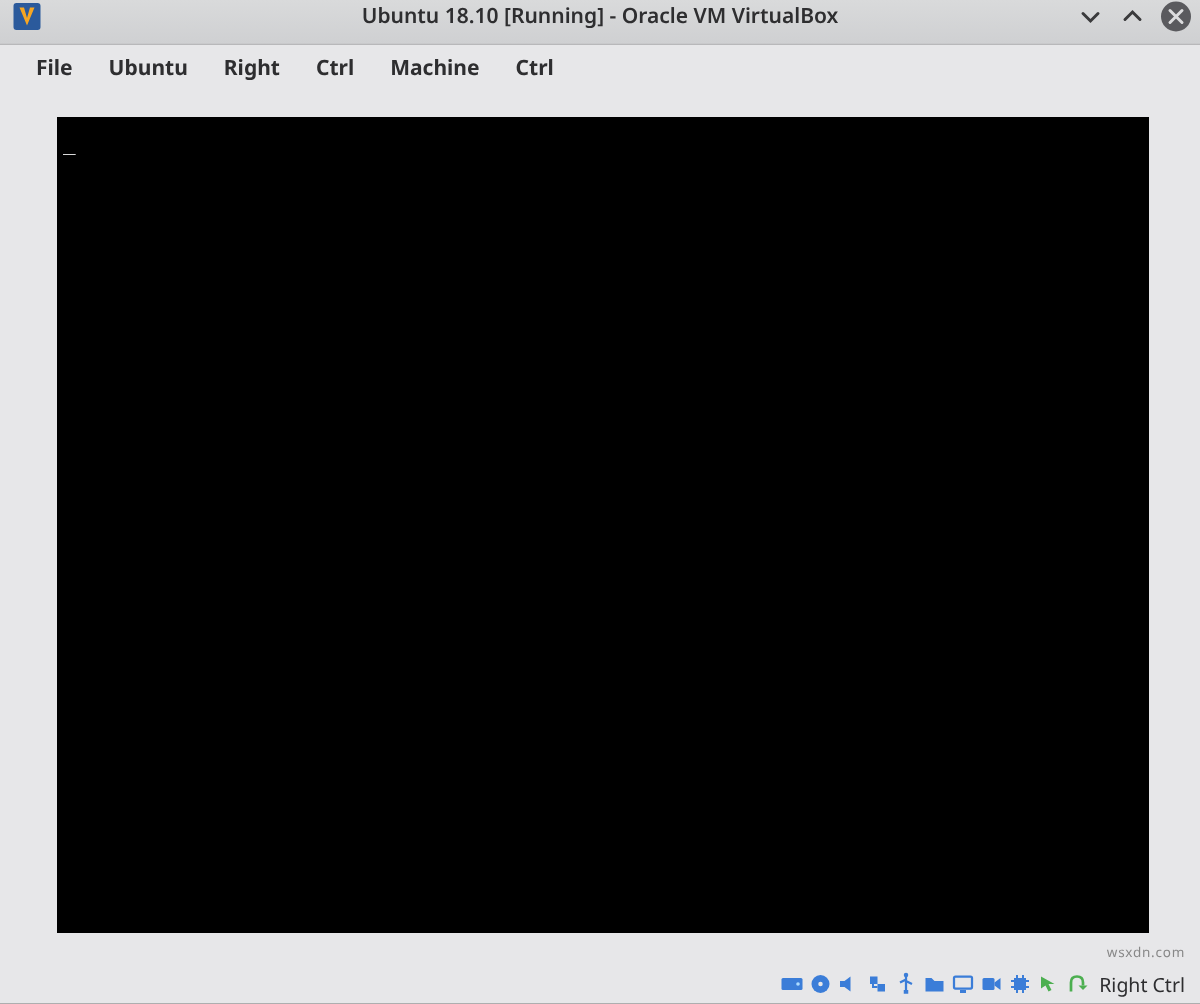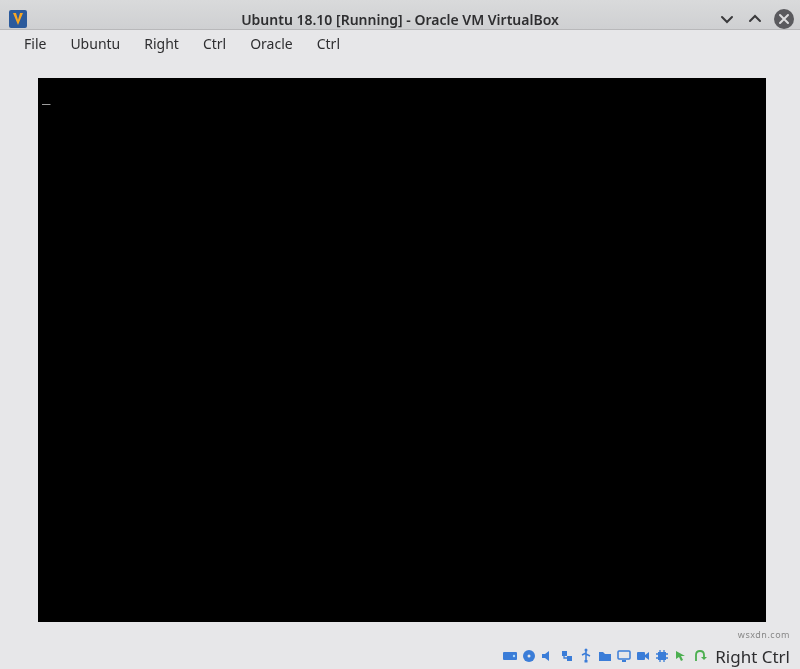--- a/index.html
+++ b/index.html
@@ -11,22 +11,22 @@
     html, body {
       width: 800px;
       height: 669px;
       background: #e7e7e9;
       overflow: hidden;
     }
     .titlebar {
       height: 30px;
       background: linear-gradient(to bottom, #d9dadb 0%, #cfd0d2 100%);
       display: flex;
-      align-items: flex-end;
-      padding: 15px 6px 0 8px;
+      align-items: flex-start;
+      padding: 1px 6px 0 8px;
       border-bottom: 1px solid #b8b8ba;
       position: relative;
     }
     .titlebar-icon {
       width: 20px;
       height: 20px;
       margin-right: 6px;
       flex-shrink: 0;
     }
     .titlebar-title {
@@ -59,23 +59,25 @@
     .titlebar-btn.close {
       background: #5a5a5e;
       border-radius: 50%;
       color: #dcdcde;
       width: 20px;
       height: 20px;
     }
     .menubar {
       height: 30px;
       display: flex;
+      align-items: center;
       padding-left: 12px;
       gap: 0;
       background: #e7e7e9;
+      font-weight: bold;
     }
     .menu-item {
       font-size: 14px;
       color: #2e2e30;
       padding: 4px 12px;
       cursor: pointer;
     }
     .vm-area {
       margin: 18px 18px 0 38px;
       width: 728px;
@@ -101,21 +103,21 @@
       gap: 3px;
     }
     .status-icon {
       width: 16px;
       height: 16px;
       display: flex;
       align-items: center;
       justify-content: center;
     }
     .status-text {
-      font-size: 17px;
+      font-size: 13px;
       color: #2e2e30;
       margin-left: 4px;
       margin-right: 4px;
     }
     .watermark {
       position: absolute;
       right: 10px;
       bottom: 28px;
       font-size: 9px;
       color: #888;
@@ -150,21 +152,21 @@
       </svg>
     </span>
   </div>
 </div>
 
 <div class="menubar">
   <span class="menu-item">File</span>
   <span class="menu-item">Ubuntu</span>
   <span class="menu-item">Right</span>
   <span class="menu-item">Ctrl</span>
-  <span class="menu-item">Oracle</span>
+  <span class="menu-item">Machine</span>
   <span class="menu-item">Ctrl</span>
 </div>
 
 <div class="vm-area">
   <span class="cursor">_</span>
 </div>
 
 <div class="watermark">wsxdn.com</div>
 
 <div class="statusbar">

